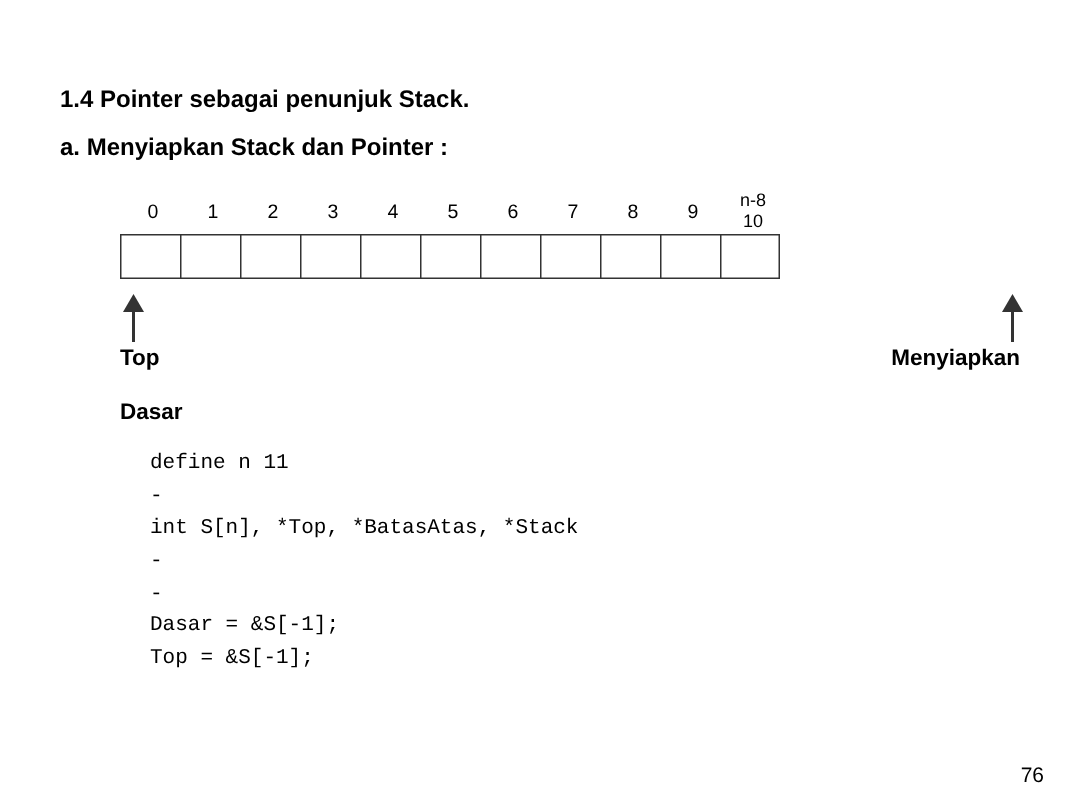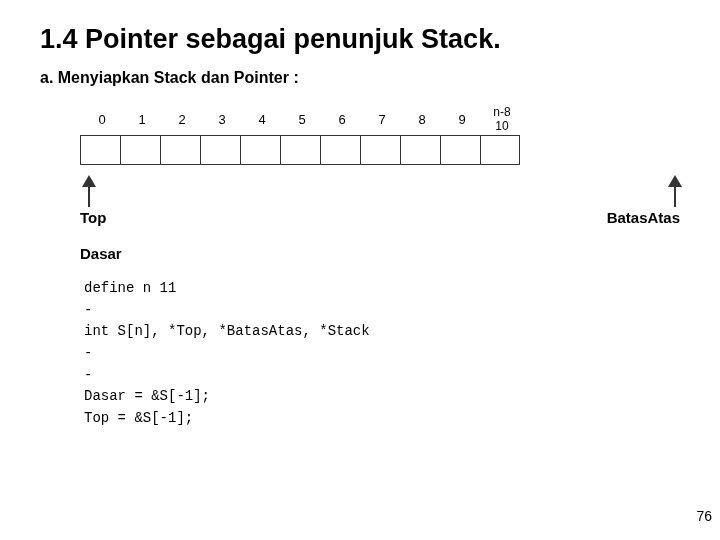--- a/index.html
+++ b/index.html
@@ -13,24 +13,25 @@
     }
 
     .page {
       width: 720px;
       height: 540px;
       padding: 24px 40px;
       position: relative;
     }
 
     .title {
-      font-size: 27px;
+      font-size: 16px;
       font-weight: bold;
       margin-bottom: 14px;
       font-family: Arial, sans-serif;
+      margin-top: 34px;
     }
 
     .subtitle {
       font-size: 16px;
       font-weight: bold;
       margin-bottom: 18px;
       font-family: Arial, sans-serif;
     }
 
     .array-section {
@@ -107,34 +108,34 @@
     .dasar-label {
       font-size: 15px;
       font-weight: bold;
       font-family: Arial, sans-serif;
       margin-top: 4px;
       margin-left: 0px;
     }
 
     .code-section {
       margin-top: 16px;
-      margin-left: 44px;
+      margin-left: 60px;
       font-family: 'Courier New', monospace;
       font-size: 14px;
       line-height: 1.55;
     }
 
     .code-line {
       white-space: pre;
     }
 
     .page-number {
       position: absolute;
       bottom: 16px;
-      right: 8px;
+      right: 24px;
       font-size: 14px;
       font-family: Arial, sans-serif;
     }
   </style>
 </head>
 <body>
 
 <div class="page">
 
   <div class="title">1.4   Pointer sebagai penunjuk Stack.</div>
@@ -183,21 +184,21 @@
       <div class="arrow-line"></div>
     </div>
 
     <div style="position: absolute; right: -2px; top: 0; display: flex; flex-direction: column; align-items: center;">
       <div class="arrow-up"></div>
       <div class="arrow-line"></div>
     </div>
 
     <div style="position: absolute; top: 34px; left: 0; right: 0; display: flex; justify-content: space-between;">
       <div class="top-label">Top</div>
-      <div class="batas-label">BatasAtas</div>
+      <div class="batas-label">Menyiapkan</div>
     </div>
   </div>
 
   <div class="dasar-label" style="margin-left: 40px; margin-top: -10px;">Dasar</div>
 
   <div class="code-section" id="code-section">
 
   <div class="code-line">define n 11</div>
       <div class="code-line">-</div>
       <div class="code-line">int S[n], *Top, *BatasAtas, *Stack</div>

